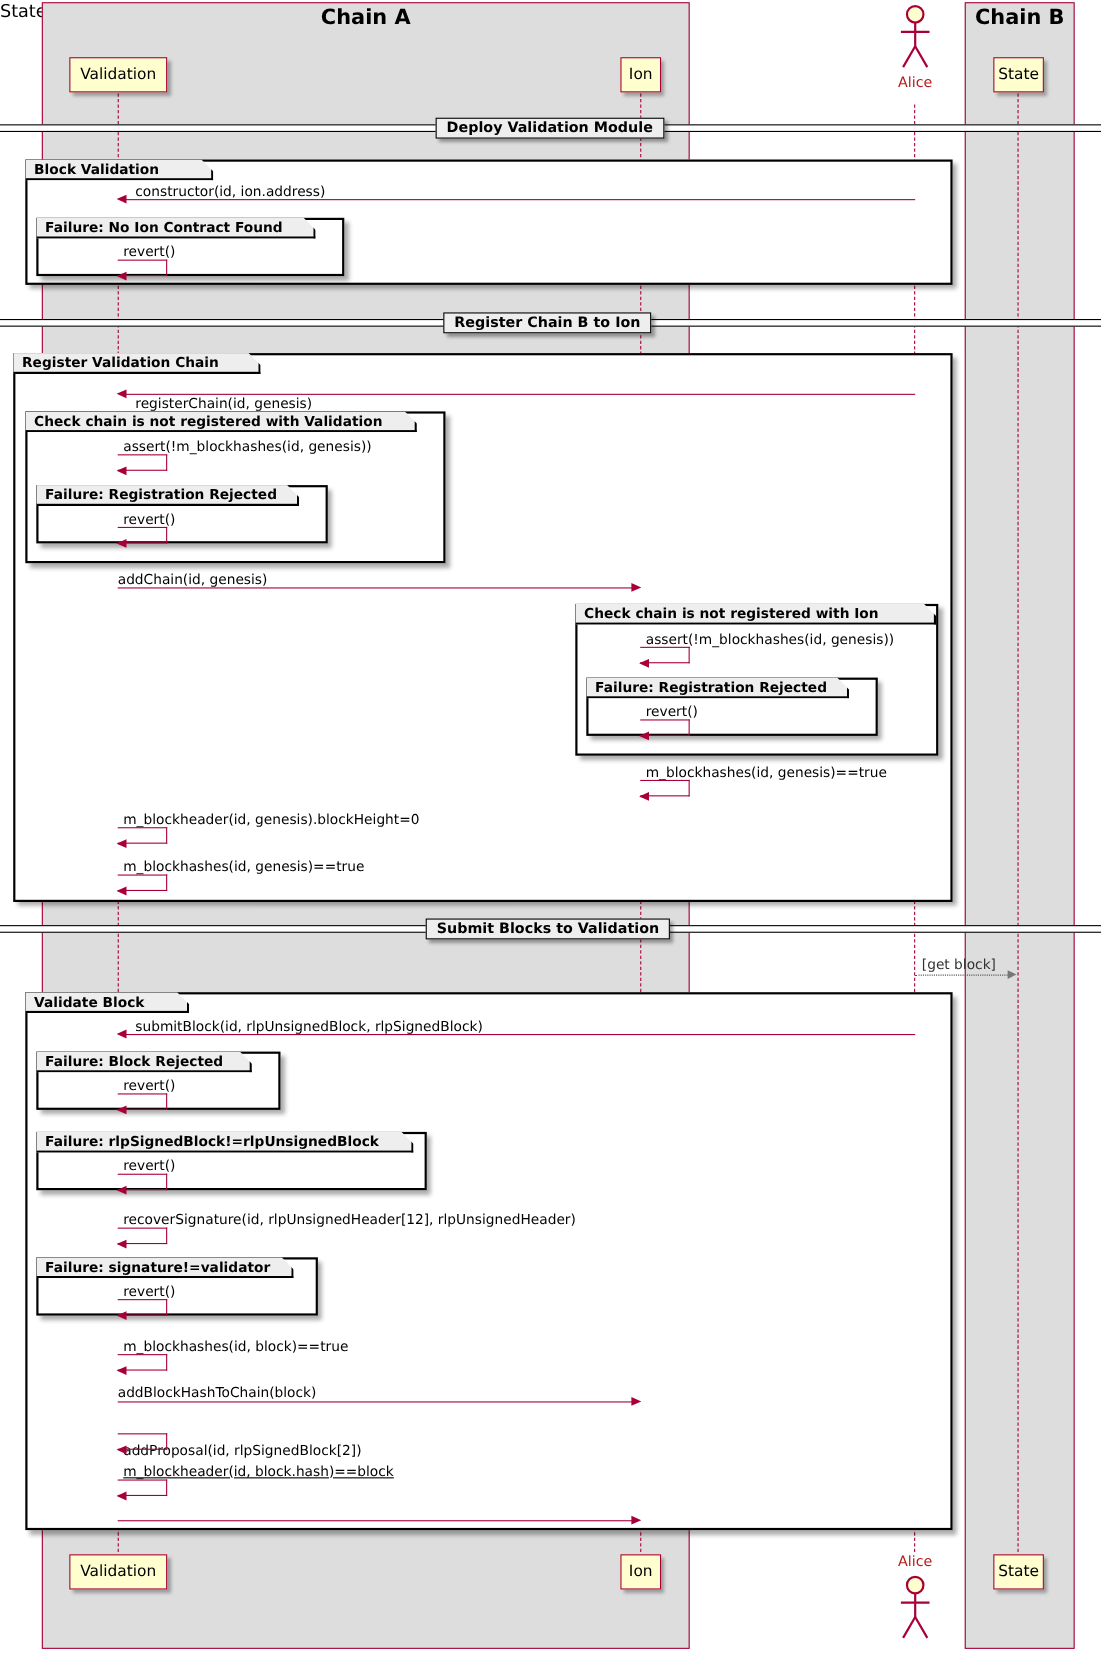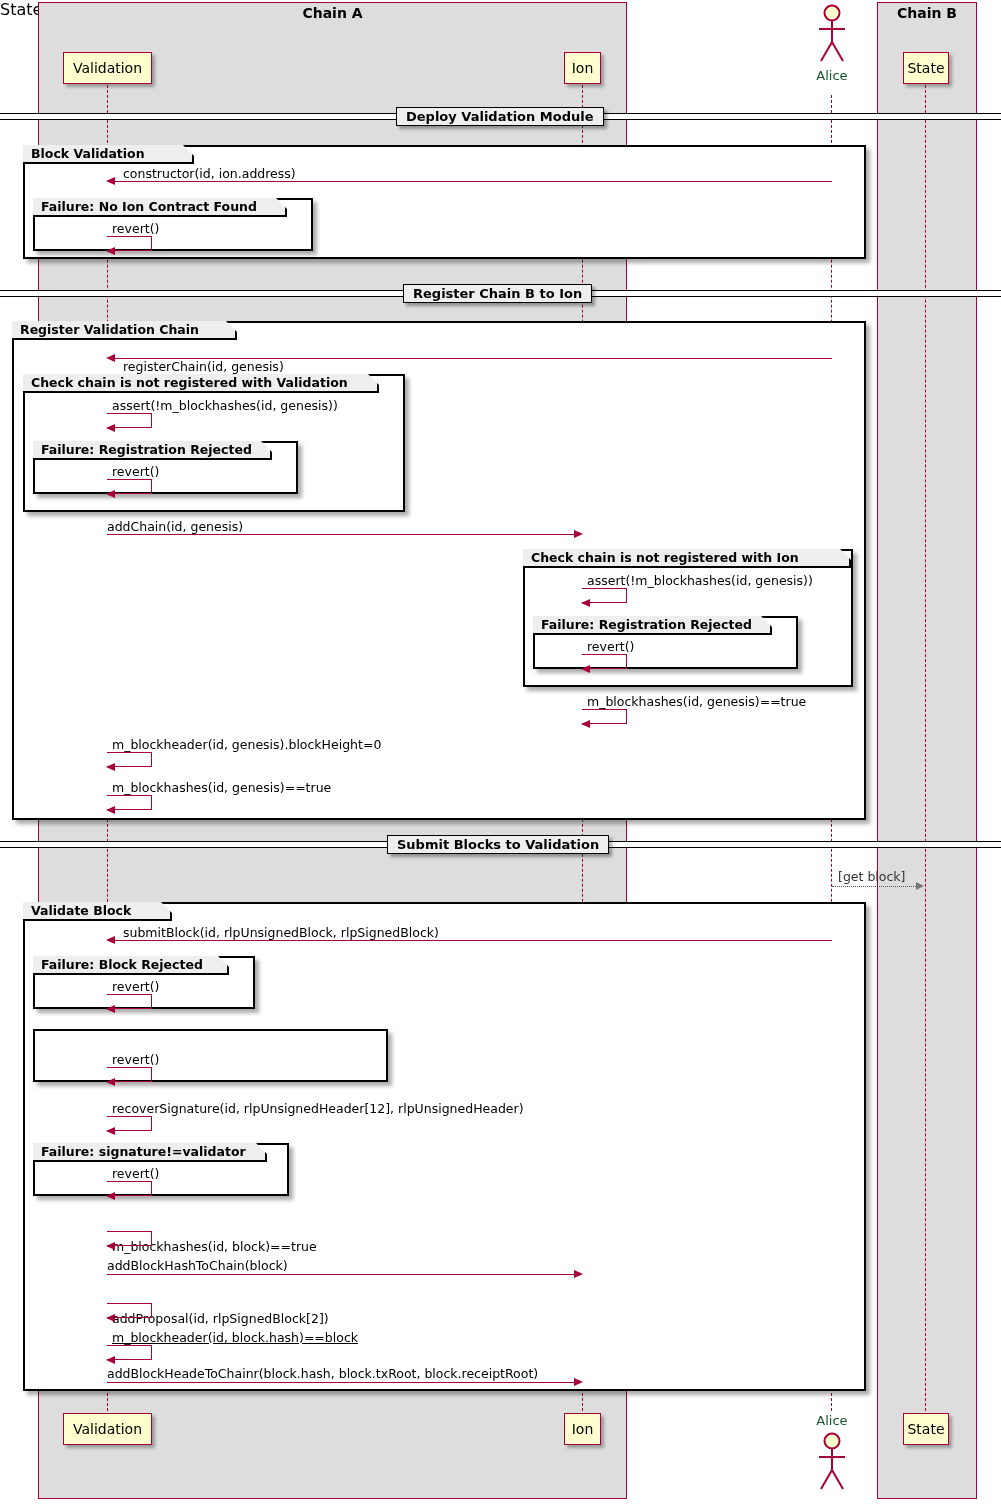--- a/index.html
+++ b/index.html
@@ -1,33 +1,33 @@
 <!DOCTYPE html>
 <html><head>
 <meta charset="utf-8">
 <style>
   html,body{margin:0;padding:0;background:#fff;}
   body{font-family:"DejaVu Sans","Liberation Sans",sans-serif;}
   #canvas{position:relative;width:1001px;height:1510px;background:#ffffff;overflow:hidden;}
 
   
   .chainbox{position:absolute;background:#DDDDDD;border:1px solid #A80036;box-sizing:border-box;}
-  .chainbox-title{position:absolute;text-align:center;font-weight:bold;font-size:14px;color:#000;}
+  .chainbox-title{position:absolute;text-align:center;font-weight:bold;font-size:19px;color:#000;}
 
   
   .participant{position:absolute;background:#FEFECE;border:1.5px solid #A80036;
     box-sizing:border-box;display:flex;align-items:center;justify-content:center;
     font-size:14px;color:#000;box-shadow:3px 3px 3px rgba(0,0,0,.30);}
 
   
   .lifeline{position:absolute;width:0;border-left:1.5px dashed #A80036;}
 
   
   .actor{position:absolute;}
-  .actor-label{position:absolute;font-size:13px;color:#14532d;text-align:center;}
+  .actor-label{position:absolute;font-size:13px;color:#b91c1c;text-align:center;}
 
   
   .divider-lines{position:absolute;height:5px;border-top:1.5px solid #000;border-bottom:1.5px solid #000;background:#fff;}
   .divider-box{position:absolute;background:#EEEEEE;border:1.5px solid #000;
     box-sizing:border-box;display:flex;align-items:center;justify-content:center;
     font-weight:bold;font-size:13px;color:#000;box-shadow:3px 3px 3px rgba(0,0,0,.35);padding:0 9px;}
 
   
   .group{position:absolute;background:#FFFFFF;border:2px solid #000;box-sizing:border-box;
     box-shadow:4px 4px 4px rgba(0,0,0,.33);}
@@ -238,56 +238,58 @@
   <div class="group" style="left:33px;top:956px;width:222px;height:53px;"></div>
   <div class="group-tab" style="left:33px;top:956px;width:196px;">
     <span>Failure: Block Rejected</span>
   </div>
   <div class="msg-label" style="left:112px;top:979px;">revert()</div>
   <div class="selfloop" style="left:107px;top:994px;"></div>
   <div class="arrow-l" style="left:106px;top:1005px;"></div>
 
   
   <div class="group" style="left:33px;top:1029px;width:355px;height:53px;"></div>
+  <div class="group-tab" style="left:33px;top:1029px;width:343px;">
+    <span>Failure: rlpSignedBlock!=rlpUnsignedBlock</span>
+  </div>
   <div class="msg-label" style="left:112px;top:1052px;">revert()</div>
   <div class="selfloop" style="left:107px;top:1067px;"></div>
   <div class="arrow-l" style="left:106px;top:1078px;"></div>
 
   
   <div class="msg-label" style="left:112px;top:1101px;">recoverSignature(id, rlpUnsignedHeader[12], rlpUnsignedHeader)</div>
   <div class="selfloop" style="left:107px;top:1116px;"></div>
   <div class="arrow-l" style="left:106px;top:1127px;"></div>
 
   
   <div class="group" style="left:33px;top:1143px;width:256px;height:53px;"></div>
   <div class="group-tab" style="left:33px;top:1143px;width:234px;">
     <span>Failure: signature!=validator</span>
   </div>
   <div class="msg-label" style="left:112px;top:1166px;">revert()</div>
   <div class="selfloop" style="left:107px;top:1181px;"></div>
   <div class="arrow-l" style="left:106px;top:1192px;"></div>
 
   
-  <div class="msg-label" style="left:112px;top:1216px;margin-top:23px;">m_blockhashes(id, block)==true</div>
+  <div class="msg-label" style="left:112px;top:1216px;">m_blockhashes(id, block)==true</div>
   <div class="selfloop" style="left:107px;top:1231px;"></div>
   <div class="arrow-l" style="left:106px;top:1242px;"></div>
 
   
   <div class="msg-label" style="left:107px;top:1258px;">addBlockHashToChain(block)</div>
   <div class="msg-line" style="left:107px;top:1274px;width:470px;"></div>
   <div class="arrow-r" style="left:574px;top:1270px;"></div>
 
   
   <div class="msg-label" style="left:112px;top:1288px;margin-top:23px;">addProposal(id, rlpSignedBlock[2])</div>
   <div class="selfloop" style="left:107px;top:1303px;"></div>
   <div class="arrow-l" style="left:106px;top:1314px;"></div>
 
   
   <div class="msg-label" style="left:112px;top:1330px;text-decoration:underline;">m_blockheader(id, block.hash)==block</div>
   <div class="selfloop" style="left:107px;top:1345px;"></div>
   <div class="arrow-l" style="left:106px;top:1356px;"></div>
 
   
-  <div class="msg-label" style="left:107px;top:1366px;">addBlockHeadeToChainr(block.hash, block.txRoot, block.receiptRoot)</div>
   <div class="msg-line" style="left:107px;top:1382px;width:470px;"></div>
   <div class="arrow-r" style="left:574px;top:1378px;"></div>
 
 </div>
 
 </body></html>

